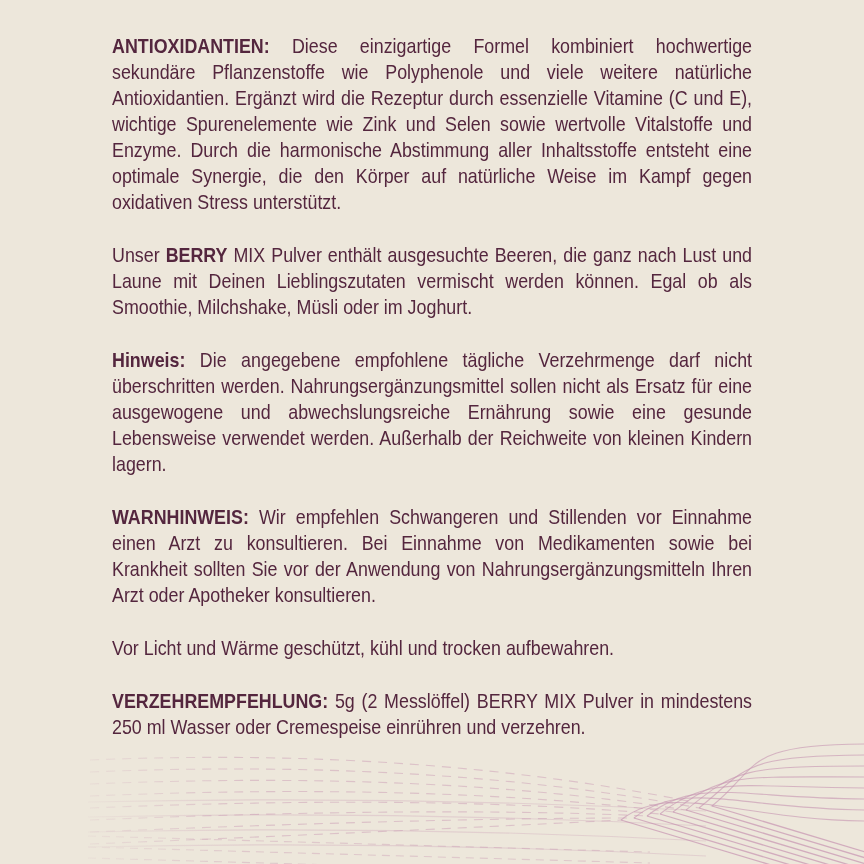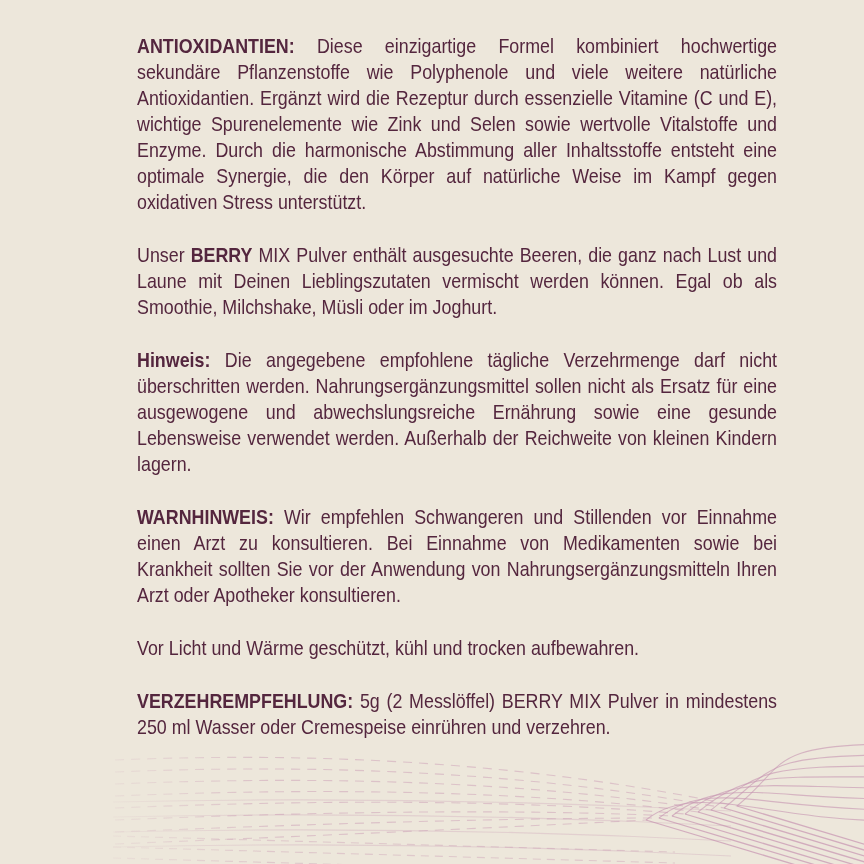--- a/index.html
+++ b/index.html
@@ -10,21 +10,20 @@
     width: 864px;
     height: 864px;
     background: #EDE7DB;
     position: relative;
     overflow: hidden;
     font-family: "Liberation Sans", sans-serif;
   }
   .label-panel {
     position: absolute;
     inset: 0;
-    margin-left: 25px;
   }
   .text-col {
     position: absolute;
     left: 112px;
     top: 33px;
     width: 753px;               
     transform: scaleX(0.85);    
     transform-origin: 0 0;
     color: #54263E;
   }

